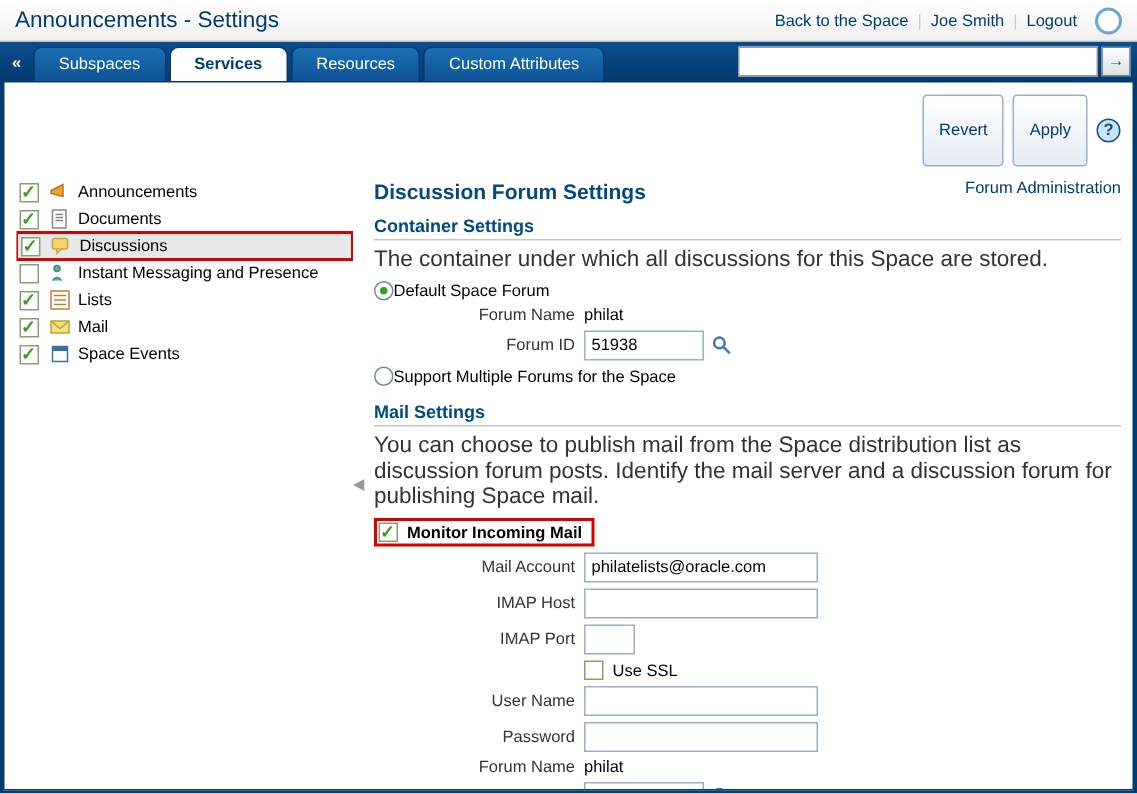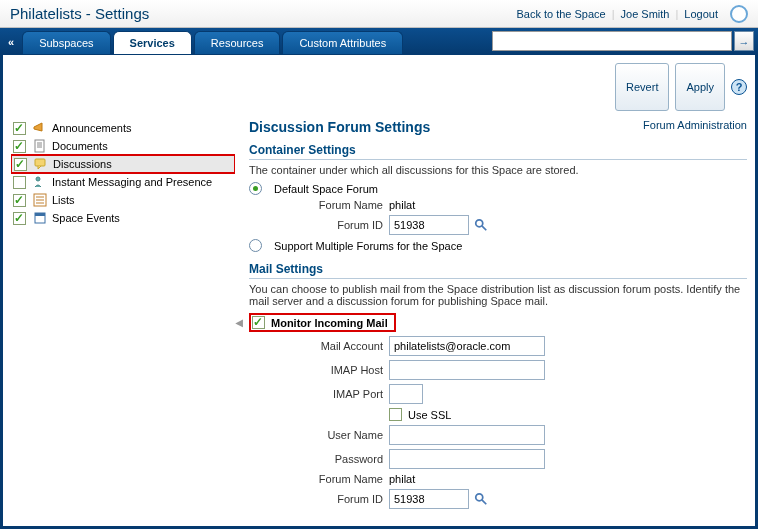--- a/index.html
+++ b/index.html
@@ -29,36 +29,36 @@
 .cb { width: 13px; height: 13px; border: 1px solid #88a070; background: #fff; margin-right: 6px; position: relative; flex-shrink: 0; display:flex;align-items:center;justify-content:center; }
 .cb.checked::after { content: "✓"; color: #3a9d23; font-size: 12px; font-weight: bold; position: absolute; top: -2px; left: 0px; }
 .ico { width: 16px; height: 16px; margin-right: 4px; flex-shrink: 0; display: flex; align-items: center; justify-content: center; }
 .sb-label { color: #000; }
 .splitter { width: 8px; background: #fff; position: relative; display: flex; align-items: center; justify-content: center; }
 .split-handle { color: #999; cursor: pointer; font-size: 10px; }
 .main { flex: 1; overflow: auto; padding-left: 6px; }
 .main h2 { color: #004a7f; font-size: 14px; font-weight: bold; margin-bottom: 4px; }
 .admin-link { float: right; color: #003d6b; font-size: 11px; cursor: pointer; }
 .section-head { color: #004a7f; font-weight: bold; font-size: 12px; border-bottom: 1px solid #b8cada; padding-bottom: 2px; margin-top: 8px; }
-.section-desc { color: #333; font-size: 11px; padding: 4px 0; }
-.radio-row { display: flex; align-items: center; gap: 12px; padding: 2px 0; }
+.section-desc { color: #333; font-size: 15px; padding: 4px 0; }
+.radio-row { display: flex; align-items: center; gap: 0; padding: 2px 0; }
 .radio { width: 13px; height: 13px; border: 1px solid #6c8ba8; border-radius: 50%; background: #fff; position: relative; cursor: pointer; }
 .radio.sel::after { content: ""; position: absolute; top: 3px; left: 3px; width: 5px; height: 5px; background: #3a9d23; border-radius: 50%; }
 .form-row { display: flex; align-items: center; padding: 2px 0; }
 .form-label { width: 140px; text-align: right; padding-right: 6px; color: #333; }
 .text-input { border: 1px solid #9aafc4; height: 20px; width: 156px; padding: 0 4px; font-size: 11px; }
 .mag { width: 16px; height: 16px; margin-left: 4px; display: flex; align-items:center; justify-content:center; color: #4a7ab5; cursor: pointer; }
 .mag svg { width: 14px; height: 14px; }
 .callout { border: 2px solid #d80000; display: inline-flex; align-items: center; padding: 1px 6px 1px 1px; font-weight: bold; }
 </style>
 </head>
 <body>
 
 <div class="header">
-  <span class="header-title">Philatelists - Settings</span>
+  <span class="header-title">Announcements - Settings</span>
   <div class="header-links">
     <a>Back to the Space</a>
     <span>|</span>
     <a>Joe Smith</a>
     <span>|</span>
     <a>Logout</a>
     <span class="header-logo"></span>
   </div>
 </div>
 
@@ -134,20 +134,30 @@
                 <line x1="4" y1="8" x2="12" y2="8" stroke="#c08030"></line>
                 <line x1="4" y1="11" x2="12" y2="11" stroke="#c08030"></line>
               </svg>
             </span>
         <span class="sb-label">Lists</span>
       </div>
       <div class="sb-row">
         <span class="cb checked"></span>
         <span class="ico">
               <svg viewBox="0 0 16 16">
+                <rect x="2" y="4" width="12" height="8" fill="#f4e080" stroke="#c0a030"></rect>
+                <path d="M2 4 L8 9 L14 4" fill="none" stroke="#c0a030"></path>
+              </svg>
+            </span>
+        <span class="sb-label">Mail</span>
+      </div>
+      <div class="sb-row">
+        <span class="cb checked"></span>
+        <span class="ico">
+              <svg viewBox="0 0 16 16">
                 <rect x="3" y="3" width="10" height="10" fill="#fff" stroke="#3a6fa5"></rect>
                 <rect x="3" y="3" width="10" height="3" fill="#3a6fa5"></rect>
               </svg>
             </span>
         <span class="sb-label">Space Events</span>
       </div>
     </div>
 
     <div class="splitter">
       <span class="split-handle">◀</span>

